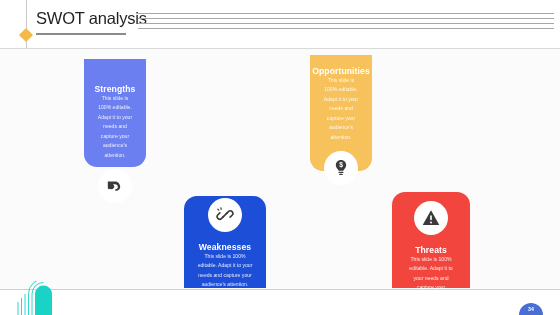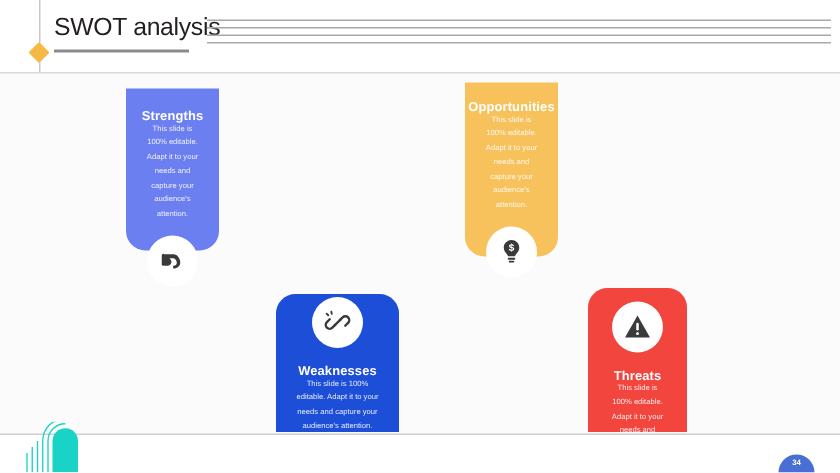--- a/index.html
+++ b/index.html
@@ -73,21 +73,21 @@
     margin:0 auto;
     display:flex;align-items:center;justify-content:center;
   }
   .icon-circle svg{display:block;}
 
   
   #card-strengths{
     left:84px;top:59px;width:62px;height:108px;
     background:#6b7ff0;
     border-radius:0 0 13px 13px;
-    padding-top:13px;
+    padding-top:25px;
   }
   #card-strengths .icon-circle{margin-top:9px;}
 
   
   #card-opportunities{
     left:290px;top:55px;width:62px;height:116px;
     background:#f7c15c;
     border-radius:0 0 13px 13px;
     padding-top:11px;
     margin-left:20px;
@@ -98,21 +98,21 @@
   #card-weaknesses{
     left:184px;top:196px;width:82px;height:92px;
     background:#1d4ed8;
     border-radius:13px 13px 0 0;
     padding-top:2px;
   }
   #card-weaknesses .card-title{margin-top:10px;}
 
   
   #card-threats{
-    left:392px;top:192px;width:66px;height:96px;
+    left:392px;top:192px;width:78px;height:96px;
     background:#f2453d;
     border-radius:13px 13px 0 0;
     padding-top:9px;
   }
   #card-threats .card-title{margin-top:10px;}
 
   
   #footer-arch{
     position:absolute;left:12px;bottom:0;width:46px;height:34px;
     overflow:hidden;

